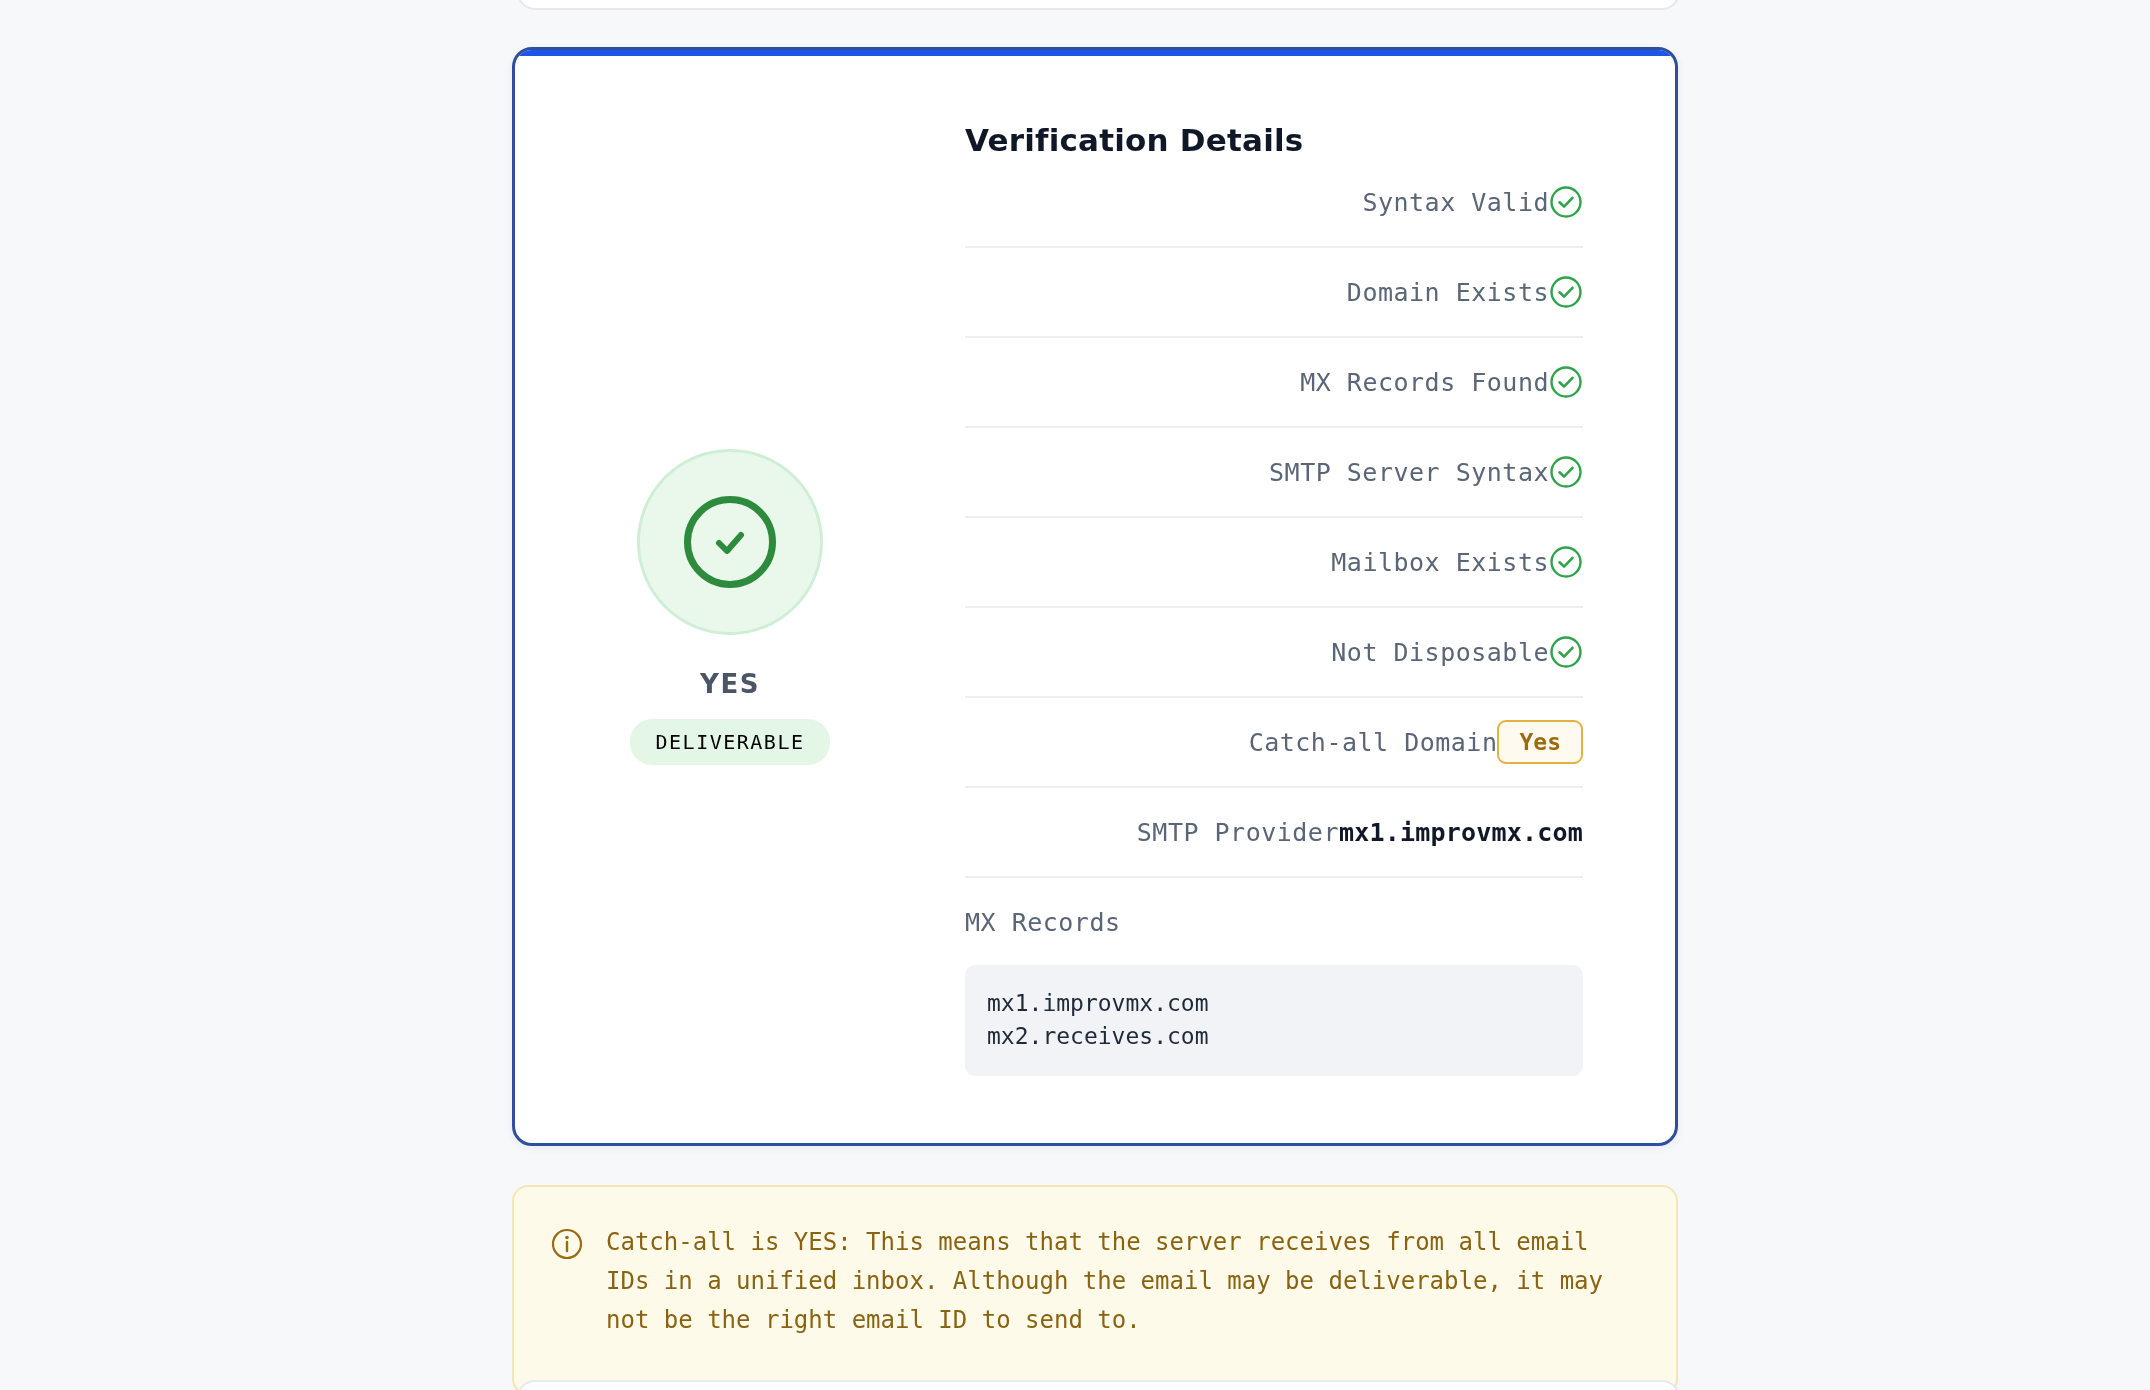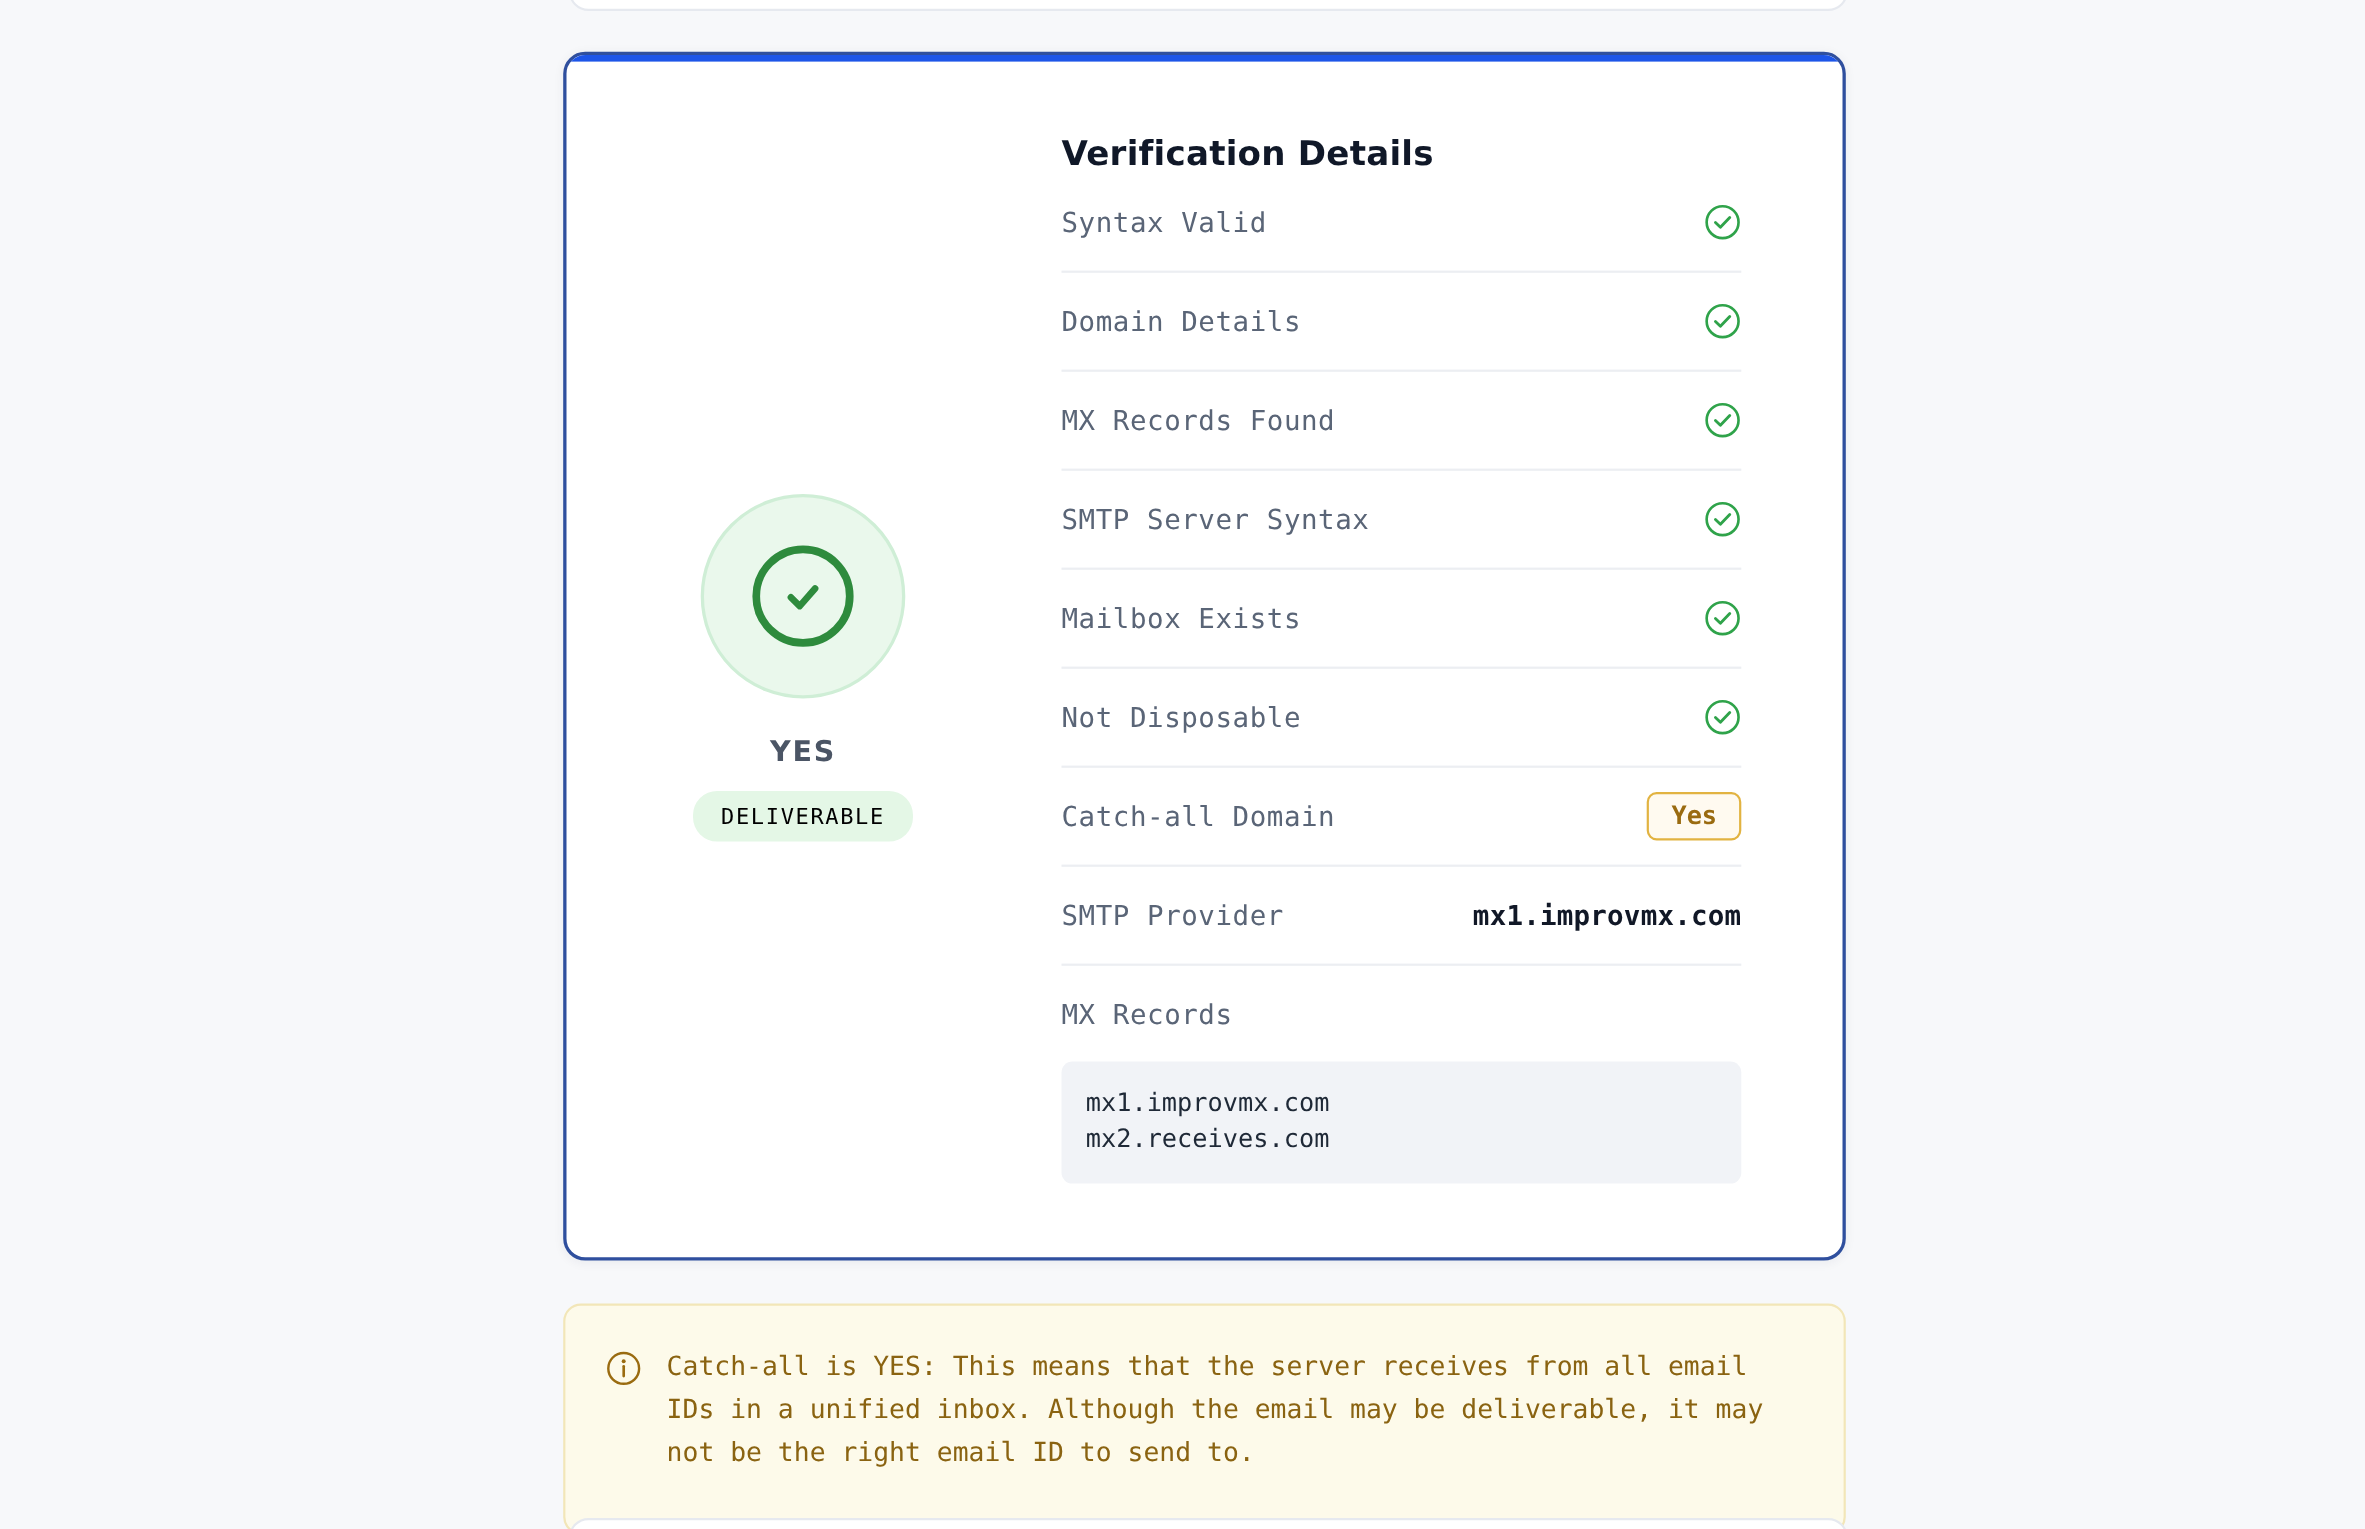--- a/index.html
+++ b/index.html
@@ -129,21 +129,21 @@
     font-family: "DejaVu Sans", sans-serif;
     font-weight: bold;
     font-size: 31px;
     color: #101828;
     letter-spacing: 0.2px;
   }
 
   .check-row {
     display: flex;
     align-items: center;
-    justify-content: space-between;
+    justify-content: flex-end;
     height: 90px;
     border-bottom: 2px solid #eceef2;
   }
   .check-row:last-child { border-bottom: none; }
 
   .check-label {
     font-family: "DejaVu Sans Mono", monospace;
     font-size: 25px;
     color: #5a6577;
     letter-spacing: 0.5px;
@@ -252,21 +252,21 @@
           <span class="check-label">Syntax Valid</span>
           <span class="tick">
             <svg width="34" height="34" viewBox="0 0 34 34">
               <circle cx="17" cy="17" r="14.5" fill="none" stroke="#2fa34a" stroke-width="2.4"></circle>
               <path d="M10.5 17.3 L15 21.6 L23.5 12.8" fill="none" stroke="#2fa34a" stroke-width="2.6" stroke-linecap="round" stroke-linejoin="round"></path>
             </svg>
           </span>
         </div>
 
         <div class="check-row">
-          <span class="check-label">Domain Details</span>
+          <span class="check-label">Domain Exists</span>
           <span class="tick">
             <svg width="34" height="34" viewBox="0 0 34 34">
               <circle cx="17" cy="17" r="14.5" fill="none" stroke="#2fa34a" stroke-width="2.4"></circle>
               <path d="M10.5 17.3 L15 21.6 L23.5 12.8" fill="none" stroke="#2fa34a" stroke-width="2.6" stroke-linecap="round" stroke-linejoin="round"></path>
             </svg>
           </span>
         </div>
 
         <div class="check-row">
           <span class="check-label">MX Records Found</span>

